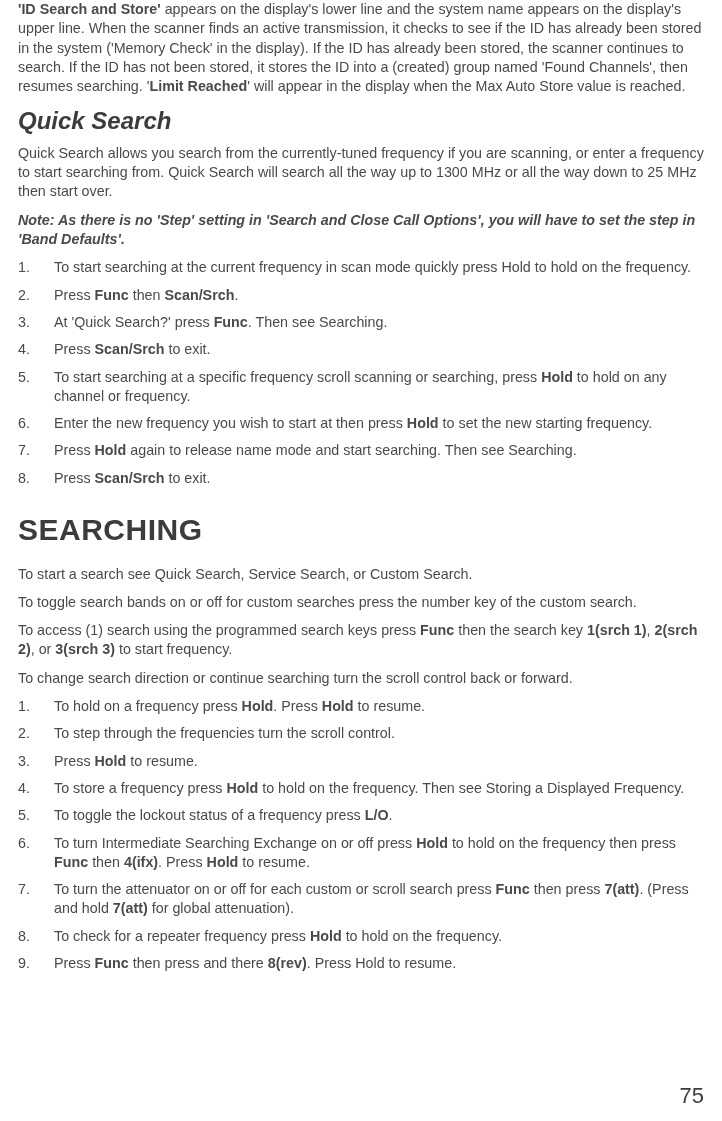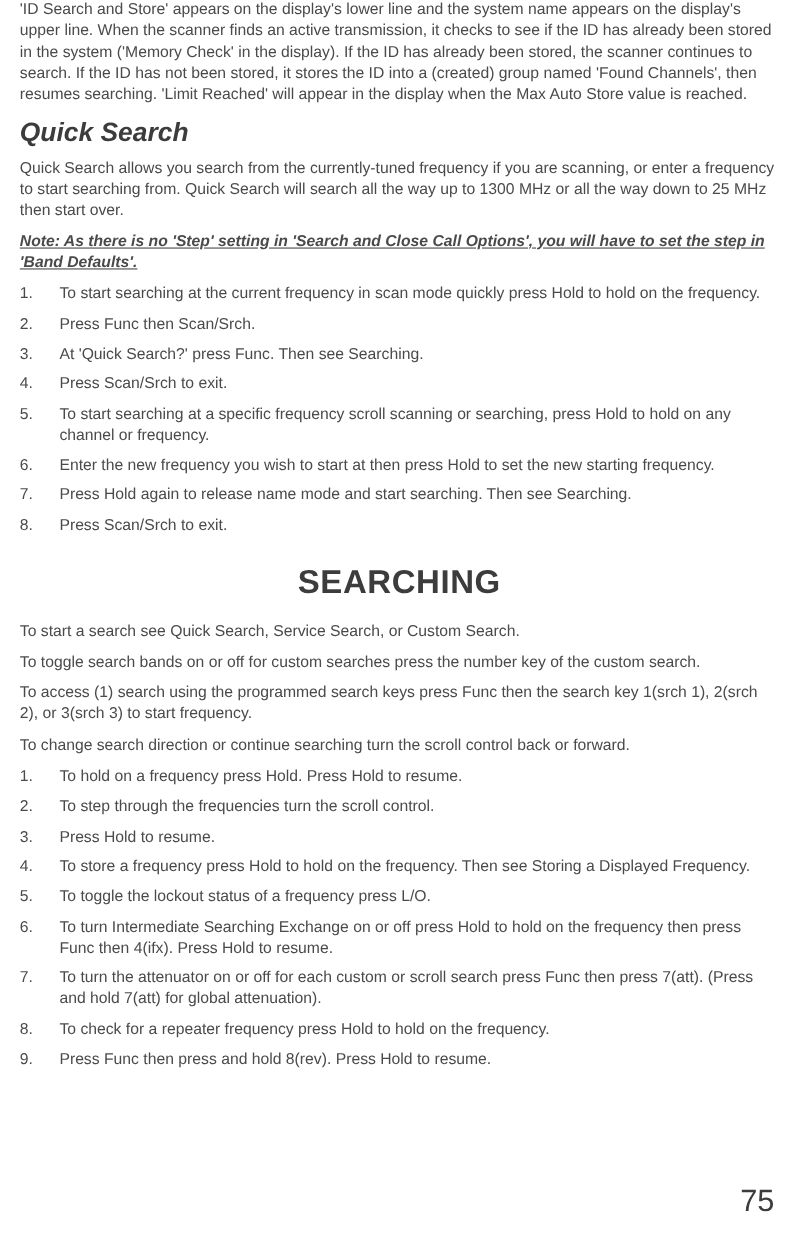--- a/index.html
+++ b/index.html
@@ -7,33 +7,32 @@
       width: 722px;
       height: 1121px;
       font-family: Arial, Helvetica, sans-serif;
       color: #4a4a4a;
       padding: 0 14px 0 18px;
       font-size: 14.3px;
       line-height: 1.35;
       position: relative;
     }
     .para { margin-bottom: 9px; }
-    .bold { font-weight: normal; }
-    .bolditalic { font-weight: bold; font-style: italic; text-decoration: underline; }
+    .bold { font-weight: bold; }
+    .bolditalic { font-weight: bold; font-style: italic; }
     h2.subhead {
       font-size: 24px;
       font-weight: bold;
       font-style: italic;
       margin: 8px 0 6px 0;
       color: #3c3c3c;
     }
     h1.maintitle {
       font-size: 30px;
       font-weight: bold;
-      text-align: center;
       letter-spacing: 0.5px;
       margin: 22px 0 14px 0;
       color: #3c3c3c;
     }
     ol.list {
       list-style: none;
       counter-reset: item;
       margin-bottom: 6px;
     }
     ol.list > li {
@@ -45,21 +44,21 @@
     ol.list > li::before {
       content: counter(item) ".";
       position: absolute;
       left: 0;
       width: 28px;
     }
     .page-number {
       position: absolute;
       bottom: 10px;
       right: 18px;
-      font-size: 28px;
+      font-size: 22px;
       color: #3c3c3c;
     }
   </style>
 </head>
 <body>
 
 <p class="para"><span class="bold">'ID Search and Store'</span><span> appears on the display's lower line and the system name appears on the display's upper line. When the scanner finds an active transmission, it checks to see if the ID has already been stored in the system ('Memory Check' in the display). If the ID has already been stored, the scanner continues to search. If the ID has not been stored, it stores the ID into a (created) group named 'Found Channels', then resumes searching. '</span><span class="bold">Limit Reached</span><span>' will appear in the display when the Max Auto Store value is reached.</span></p>
 
 <h2 class="subhead">Quick Search</h2>
 
@@ -87,16 +86,16 @@
 
 <ol class="list">
     <li><span>To hold on a frequency press </span><span class="bold">Hold</span><span>. Press </span><span class="bold">Hold</span><span> to resume.</span></li>
     <li><span> To step through the frequencies turn the scroll control.</span></li>
     <li><span>Press </span><span class="bold">Hold</span><span> to resume.</span></li>
     <li><span>To store a frequency press </span><span class="bold">Hold</span><span> to hold on the frequency. Then see Storing a Displayed Frequency.</span></li>
     <li><span>To toggle the lockout status of a frequency press </span><span class="bold">L/O</span><span>.</span></li>
     <li><span>To turn Intermediate Searching Exchange on or off press </span><span class="bold">Hold</span><span> to hold on the frequency then press </span><span class="bold">Func</span><span> then </span><span class="bold">4(ifx)</span><span>. Press </span><span class="bold">Hold</span><span> to resume.</span></li>
     <li><span>To turn the attenuator on or off for each custom or scroll search press </span><span class="bold">Func</span><span> then press </span><span class="bold">7(att)</span><span>. (Press and hold </span><span class="bold">7(att)</span><span> for global attenuation).</span></li>
     <li><span>To check for a repeater frequency press </span><span class="bold">Hold</span><span> to hold on the frequency.</span></li>
-    <li><span>Press </span><span class="bold">Func</span><span> then press and hold </span><span class="bold">8(rev)</span><span>. Press Hold to resume.</span></li>
+    <li><span>Press </span><span class="bold">Func</span><span> then press and there </span><span class="bold">8(rev)</span><span>. Press Hold to resume.</span></li>
   </ol>
 
 <div class="page-number">75</div>
 
 </body></html>

